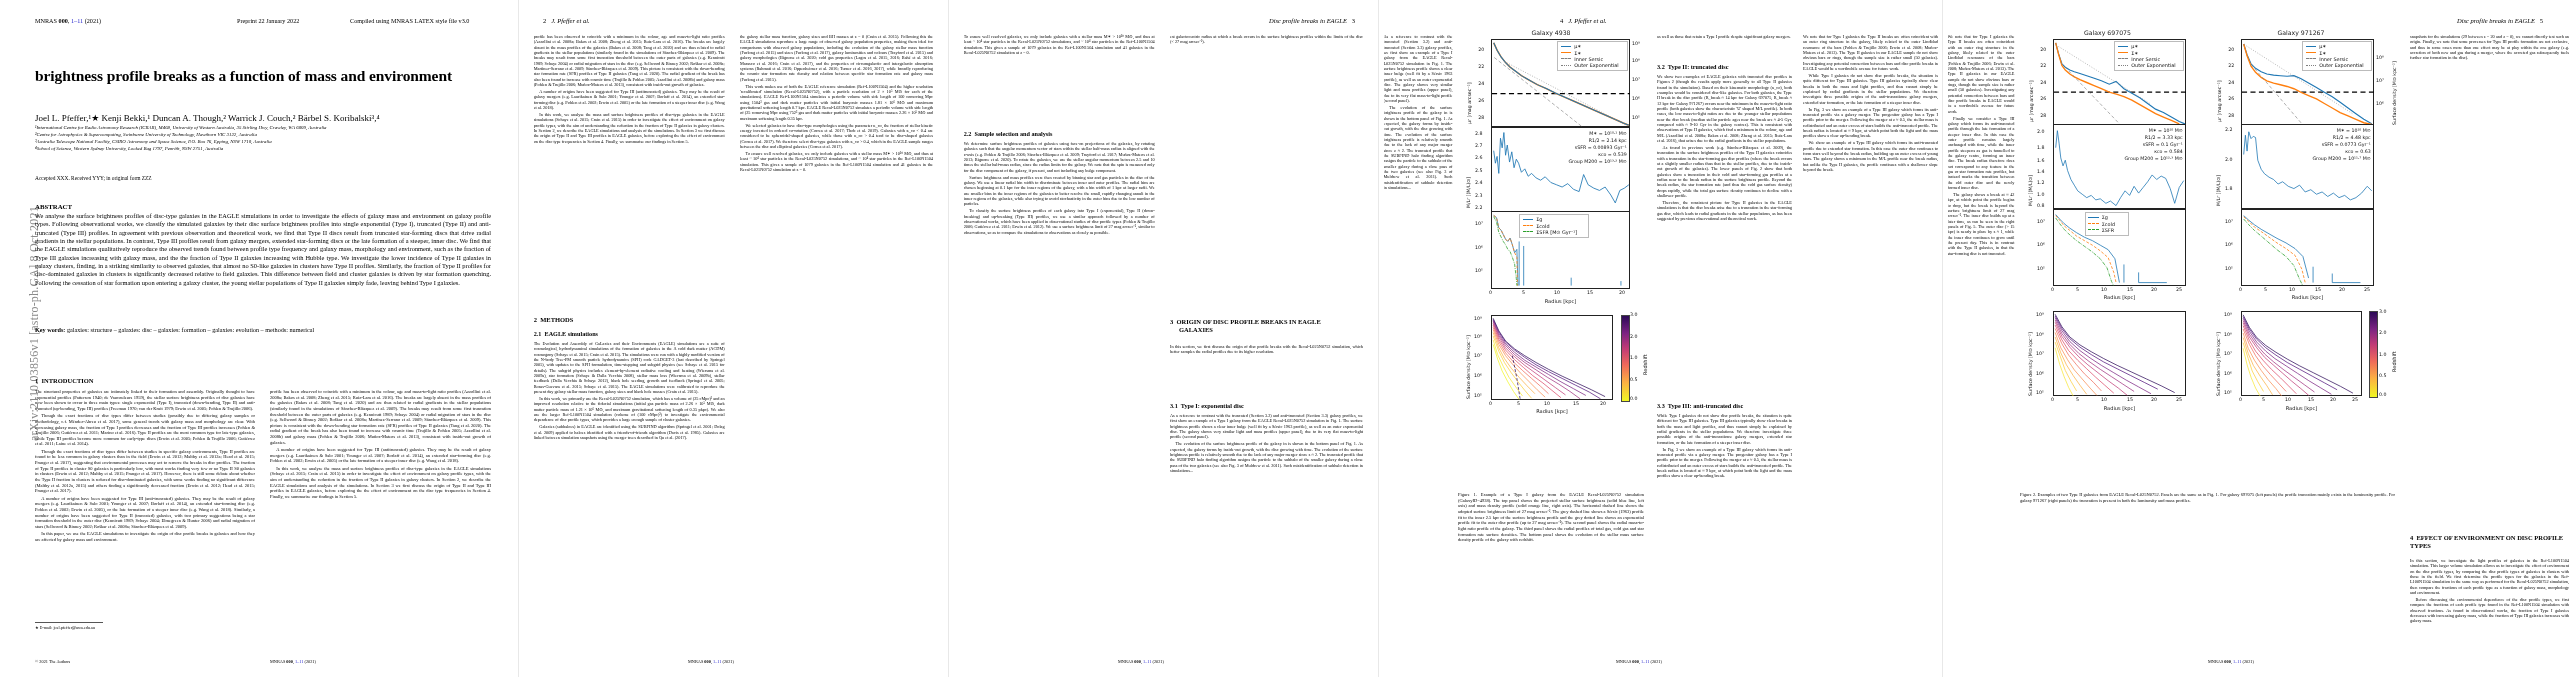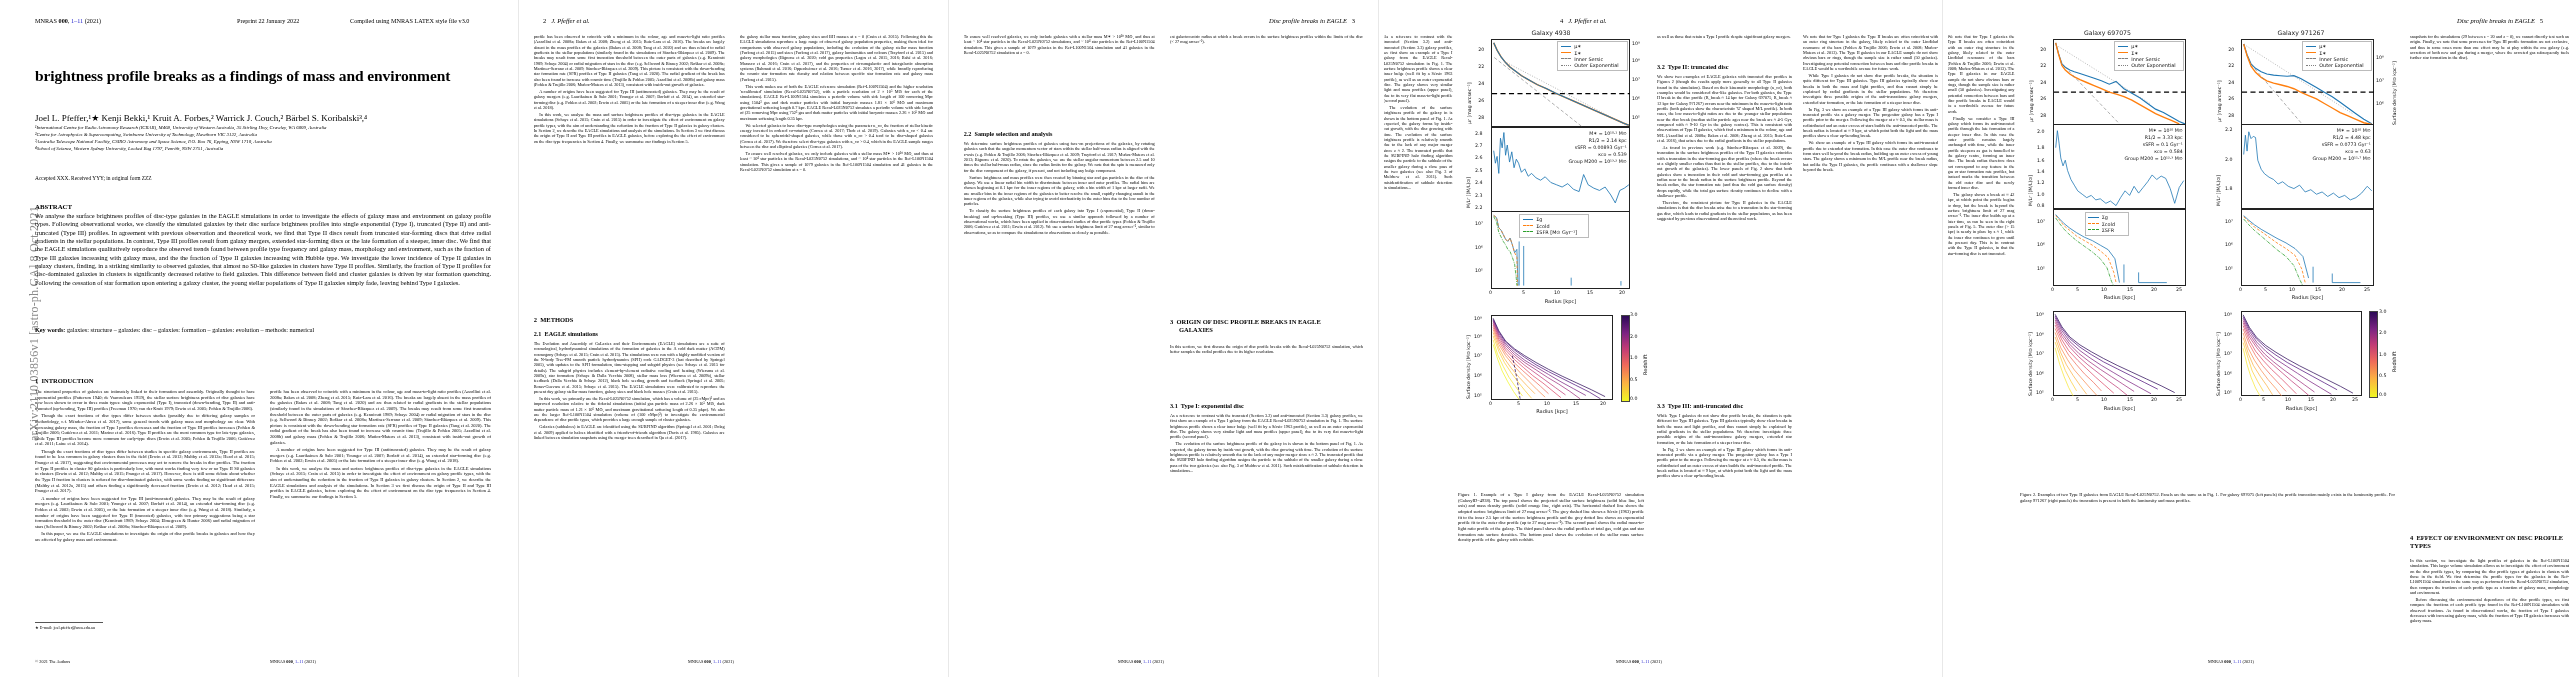--- a/index.html
+++ b/index.html
@@ -66,24 +66,24 @@
 
   <div class="arxiv">arXiv:2110.03856v1  [astro-ph.GA]  8 Oct 2021</div>
 
   <div class="jnlline" style="left:35px;">
     <span>MNRAS </span><b>000</b><span>, </span><span class="lk">1–11</span><span> (2021)</span>
   </div>
   <div class="jnlline" style="left:237px;">Preprint 22 January 2022</div>
   <div class="jnlline" style="left:350px;">Compiled using MNRAS LATEX style file v3.0</div>
 
   <div class="title" style="left:35px;top:66px;width:451px;">
-    <div>brightness profile breaks as a findings of mass and environment</div>
-  </div>
-
-  <div class="authors" style="left:35px;top:113px;width:451px;">Joel L. Pfeffer,¹★ Kenji Bekki,¹ Kruit A. Forbes,² Warrick J. Couch,² Bärbel S. Koribalski³,⁴</div>
+    <div>brightness profile breaks as a function of mass and environment</div>
+  </div>
+
+  <div class="authors" style="left:35px;top:113px;width:451px;">Joel L. Pfeffer,¹★ Kenji Bekki,¹ Duncan A. Though,² Warrick J. Couch,² Bärbel S. Koribalski³,⁴</div>
 
   <div class="affil" style="left:35px;top:125px;width:457px;">
     <div>¹International Centre for Radio Astronomy Research (ICRAR), M468, University of Western Australia, 35 Stirling Hwy, Crawley, WA 6009, Australia</div>
     <div>²Centre for Astrophysics &amp; Supercomputing, Swinburne University of Technology, Hawthorn VIC 3122, Australia</div>
     <div>³Australia Telescope National Facility, CSIRO Astronomy and Space Science, P.O. Box 76, Epping, NSW 1710, Australia</div>
     <div>⁴School of Science, Western Sydney University, Locked Bag 1797, Penrith, NSW 2751, Australia</div>
   </div>
 
   <div class="accepted" style="left:35px;top:175px;">Accepted XXX. Received YYY; in original form ZZZ</div>
 

